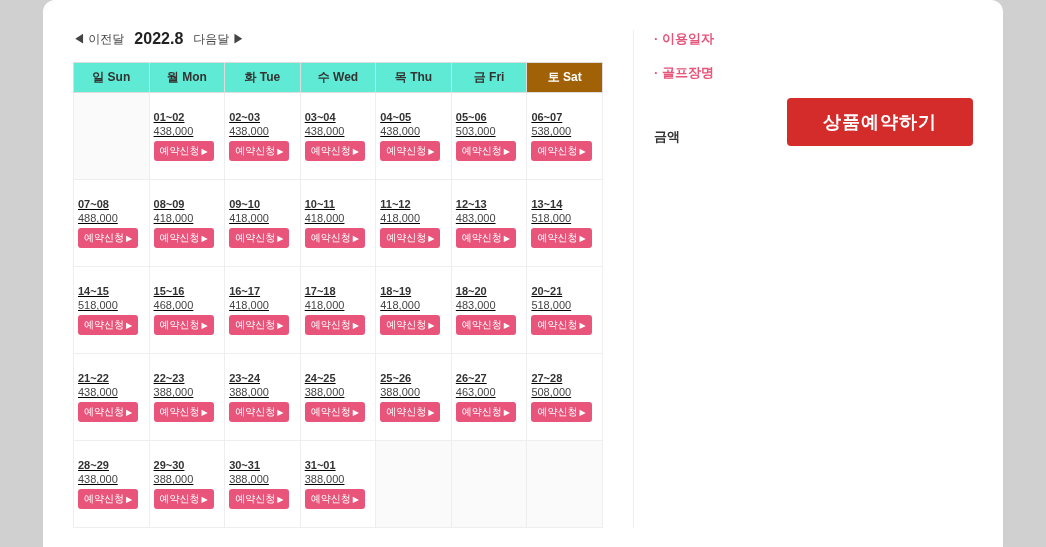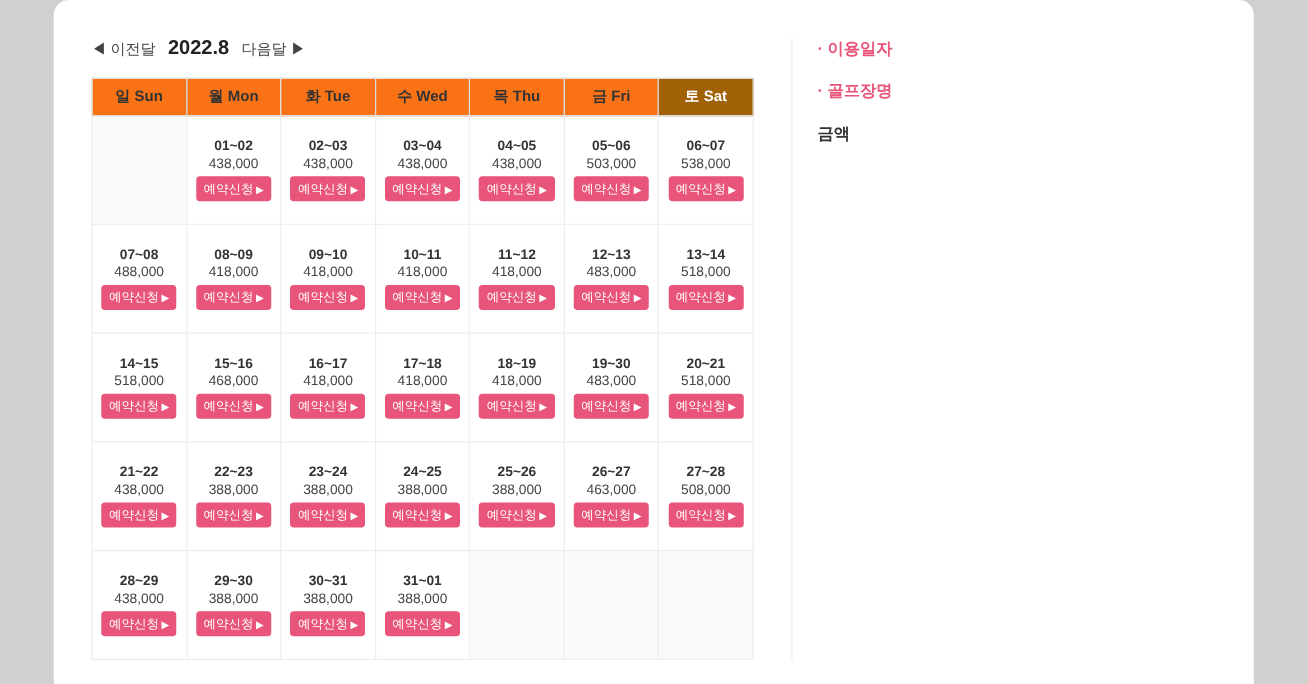--- a/index.html
+++ b/index.html
@@ -48,38 +48,38 @@
       font-size: 16px;
       font-weight: bold;
       color: #222;
     }
     
     .calendar {
       width: 100%;
       border-collapse: collapse;
     }
     .calendar th {
-      background: #f97316;
+      background: #5eead4;
       border: 1px solid #ddd;
       padding: 6px 4px;
       text-align: center;
       font-size: 12px;
       font-weight: bold;
       color: #333;
     }
     .calendar th.sat {
       background: #a16207;
       color: #fff;
     }
     .calendar td {
       border: 1px solid #eee;
       padding: 18px 4px;
-      text-align: center;
       vertical-align: top;
       min-width: 68px;
+      text-decoration: underline;
     }
     .cell-dates {
       font-size: 11px;
       color: #333;
       font-weight: bold;
       margin-bottom: 2px;
     }
     .cell-price {
       font-size: 11px;
       color: #444;
@@ -186,21 +186,21 @@
             <td><div class="cell-dates">11~12</div><div class="cell-price">418,000</div><span class="btn-reserve">예약신청</span></td>
             <td><div class="cell-dates">12~13</div><div class="cell-price">483,000</div><span class="btn-reserve">예약신청</span></td>
             <td><div class="cell-dates">13~14</div><div class="cell-price">518,000</div><span class="btn-reserve">예약신청</span></td>
           </tr>
           <tr>
             <td><div class="cell-dates">14~15</div><div class="cell-price">518,000</div><span class="btn-reserve">예약신청</span></td>
             <td><div class="cell-dates">15~16</div><div class="cell-price">468,000</div><span class="btn-reserve">예약신청</span></td>
             <td><div class="cell-dates">16~17</div><div class="cell-price">418,000</div><span class="btn-reserve">예약신청</span></td>
             <td><div class="cell-dates">17~18</div><div class="cell-price">418,000</div><span class="btn-reserve">예약신청</span></td>
             <td><div class="cell-dates">18~19</div><div class="cell-price">418,000</div><span class="btn-reserve">예약신청</span></td>
-            <td><div class="cell-dates">19~30</div><div class="cell-price">483,000</div><span class="btn-reserve">예약신청</span></td>
+            <td><div class="cell-dates">18~20</div><div class="cell-price">483,000</div><span class="btn-reserve">예약신청</span></td>
             <td><div class="cell-dates">20~21</div><div class="cell-price">518,000</div><span class="btn-reserve">예약신청</span></td>
           </tr>
           <tr>
             <td><div class="cell-dates">21~22</div><div class="cell-price">438,000</div><span class="btn-reserve">예약신청</span></td>
             <td><div class="cell-dates">22~23</div><div class="cell-price">388,000</div><span class="btn-reserve">예약신청</span></td>
             <td><div class="cell-dates">23~24</div><div class="cell-price">388,000</div><span class="btn-reserve">예약신청</span></td>
             <td><div class="cell-dates">24~25</div><div class="cell-price">388,000</div><span class="btn-reserve">예약신청</span></td>
             <td><div class="cell-dates">25~26</div><div class="cell-price">388,000</div><span class="btn-reserve">예약신청</span></td>
             <td><div class="cell-dates">26~27</div><div class="cell-price">463,000</div><span class="btn-reserve">예약신청</span></td>
             <td><div class="cell-dates">27~28</div><div class="cell-price">508,000</div><span class="btn-reserve">예약신청</span></td>
@@ -221,15 +221,16 @@
     <div class="field-row">
       <span class="field-label">이용일자</span>
       <span class="field-value"></span>
     </div>
     <div class="field-row">
       <span class="field-label">골프장명</span>
       <span class="field-value"></span>
     </div>
     <div class="amount-row">
       <span class="amount-label">금액</span>
+      <button class="reserve-big-btn">상품예약하기</button>
     </div>
   </div>
 </div>
 
 </body></html>

